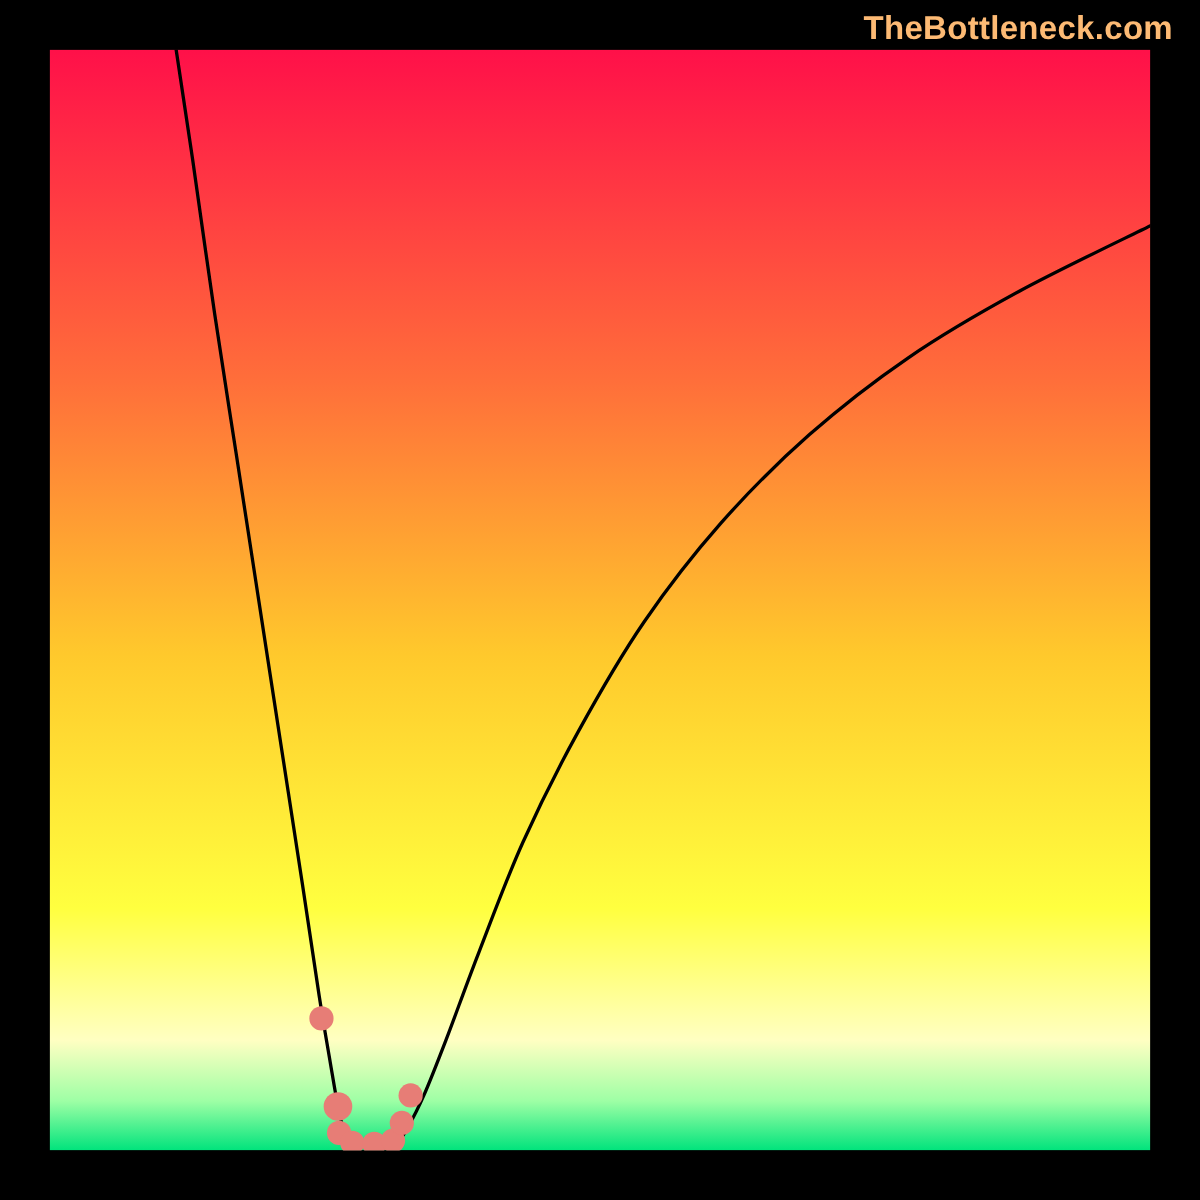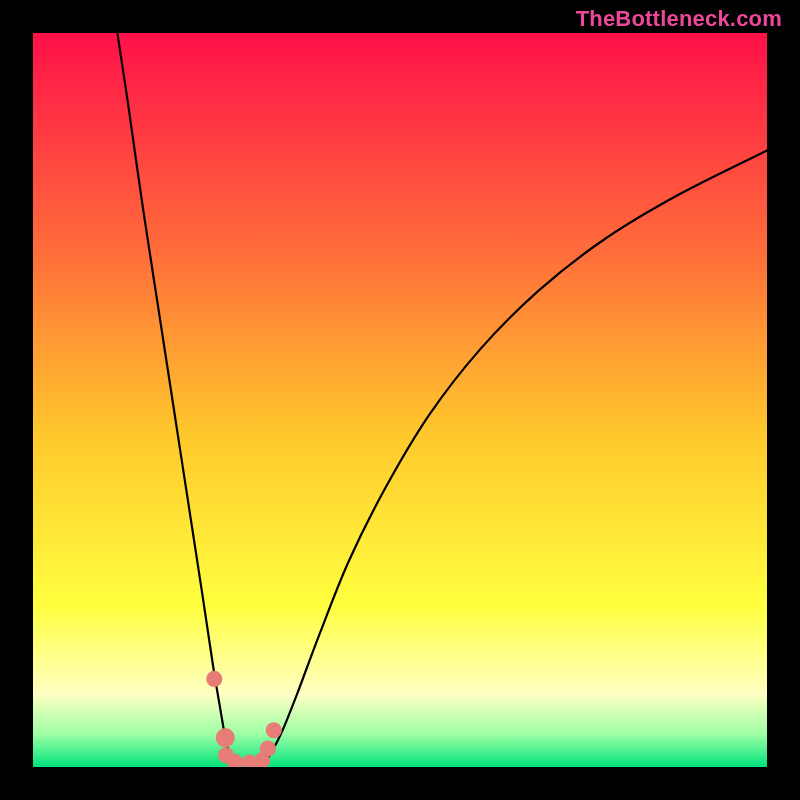--- a/index.html
+++ b/index.html
@@ -33,21 +33,21 @@
     position: absolute;
     inset: 0;
     width: 734px;
     height: 734px;
     overflow: visible;
   }
   .watermark {
     position: absolute;
     top: 6px;
     right: 18px;
-    color: #ec4899;
+    color: #fdba74;
     font-size: 22px;
     font-weight: 600;
     letter-spacing: 0.2px;
     user-select: none;
   }
 </style>
 </head>
 <body>
 
 <div class="stage">

